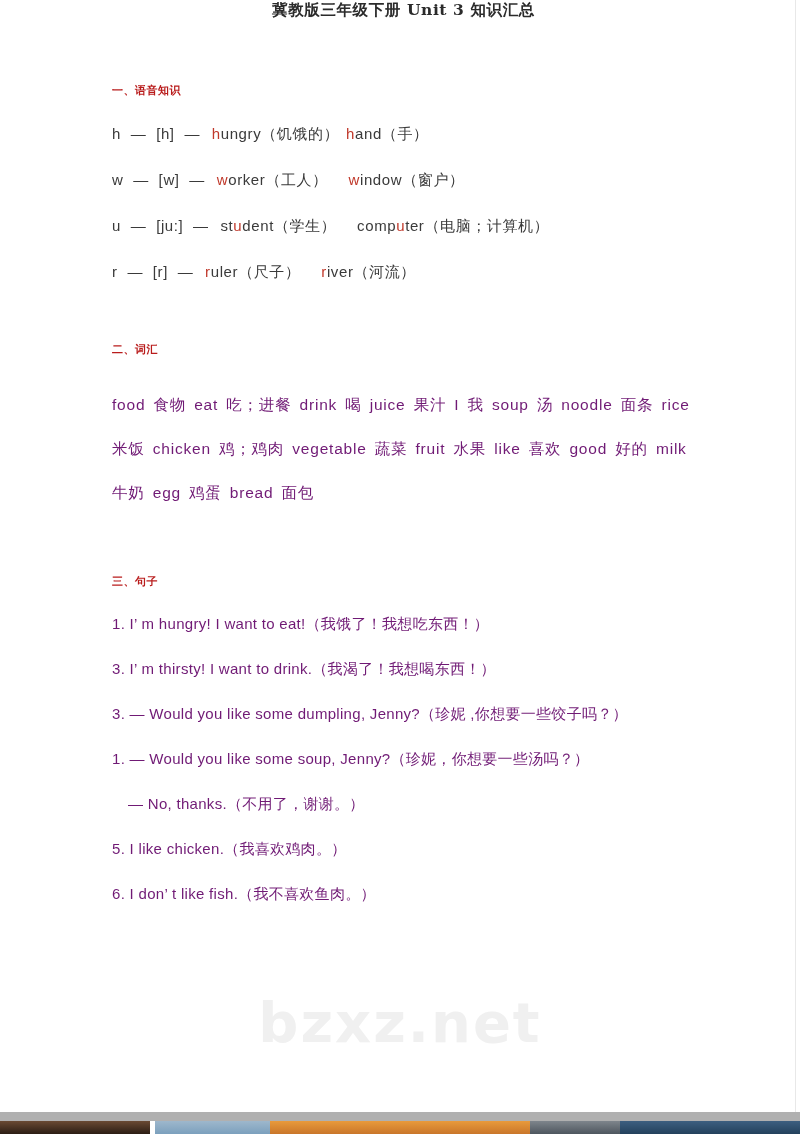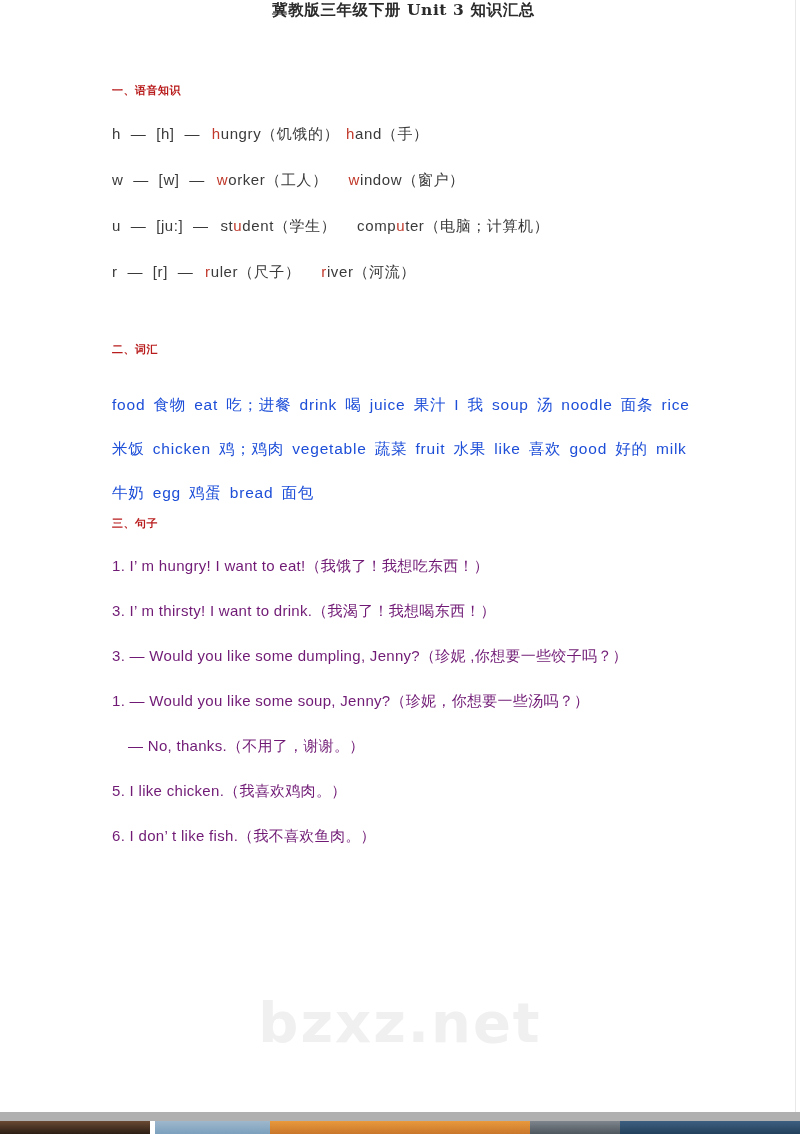--- a/index.html
+++ b/index.html
@@ -93,29 +93,29 @@
   .phonetic-line .ipa { }
   .phonetic-line .word { margin-left: 2px; }
   .phonetic-line .gap { display: inline-block; width: 14px; }
   .hl { color: #c0392b; }
 
   
   #sec-vocabulary .section-heading { margin-top: 60px; }
   .vocab-body {
     margin-top: 26px;
     font-size: 15.5px;
-    color: #1d4ed8;
+    color: #701a75;
     line-height: 2.85;
     letter-spacing: 0.8px;
     word-spacing: 3px;
     max-width: 585px;
   }
 
   
-  #sec-sentences .section-heading { }
+  #sec-sentences .section-heading { margin-top: 58px; }
   .sentence-line {
     font-size: 15px;
     color: #701a75;
     margin-top: 26px;
     letter-spacing: 0.3px;
     white-space: nowrap;
   }
   .sentence-line.reply {
     padding-left: 16px;
   }

